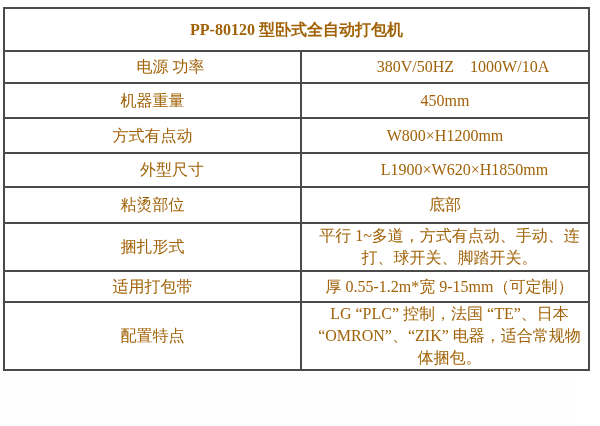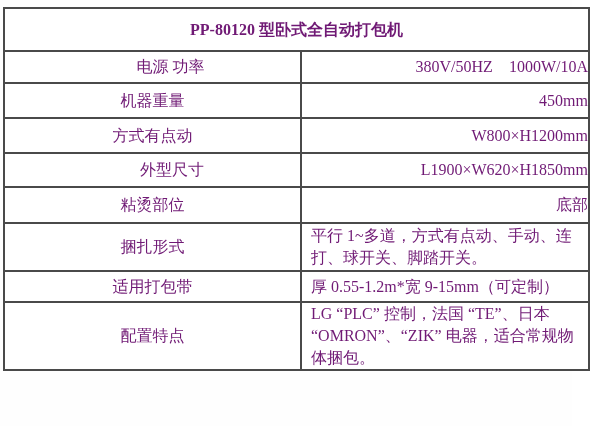--- a/index.html
+++ b/index.html
@@ -9,21 +9,21 @@
     width: 600px;
     height: 426px;
     overflow: hidden;
   }
   .page {
     position: relative;
     width: 572px;
     height: 426px;
     background: #fefefe;
     font-family: "Liberation Serif", "DejaVu Serif", serif;
-    color: #701a75;
+    color: #a16207;
   }
   table.spec {
     position: absolute;
     left: 3px;
     top: 7px;
     width: 585px;
     border-collapse: collapse;
     table-layout: fixed;
     background: #ffffff;
     border: 2px solid #4a4a4a;
@@ -41,24 +41,24 @@
   td.title {
     height: 41px;
     text-align: center;
     font-weight: bold;
     font-size: 17px;
   }
   td.label {
     text-align: center;
   }
   td.value {
-    text-align: right;
+    text-align: center;
   }
   td.value.left {
-    text-align: left;
+    text-align: center;
     padding-left: 9px;
   }
   tr.rh0 td { height: 30px; padding-left: 36px; }
   tr.rh1 td { height: 32px; }
   tr.rh2 td { height: 33px; }
   tr.rh3 td { height: 33px; }
   tr.rh4 td { height: 32px; padding-left: 39px; }
   tr.rh5 td { height: 33px; }
   tr.rh6 td { height: 34px; }
   tr.rh7 td { height: 46px; }

